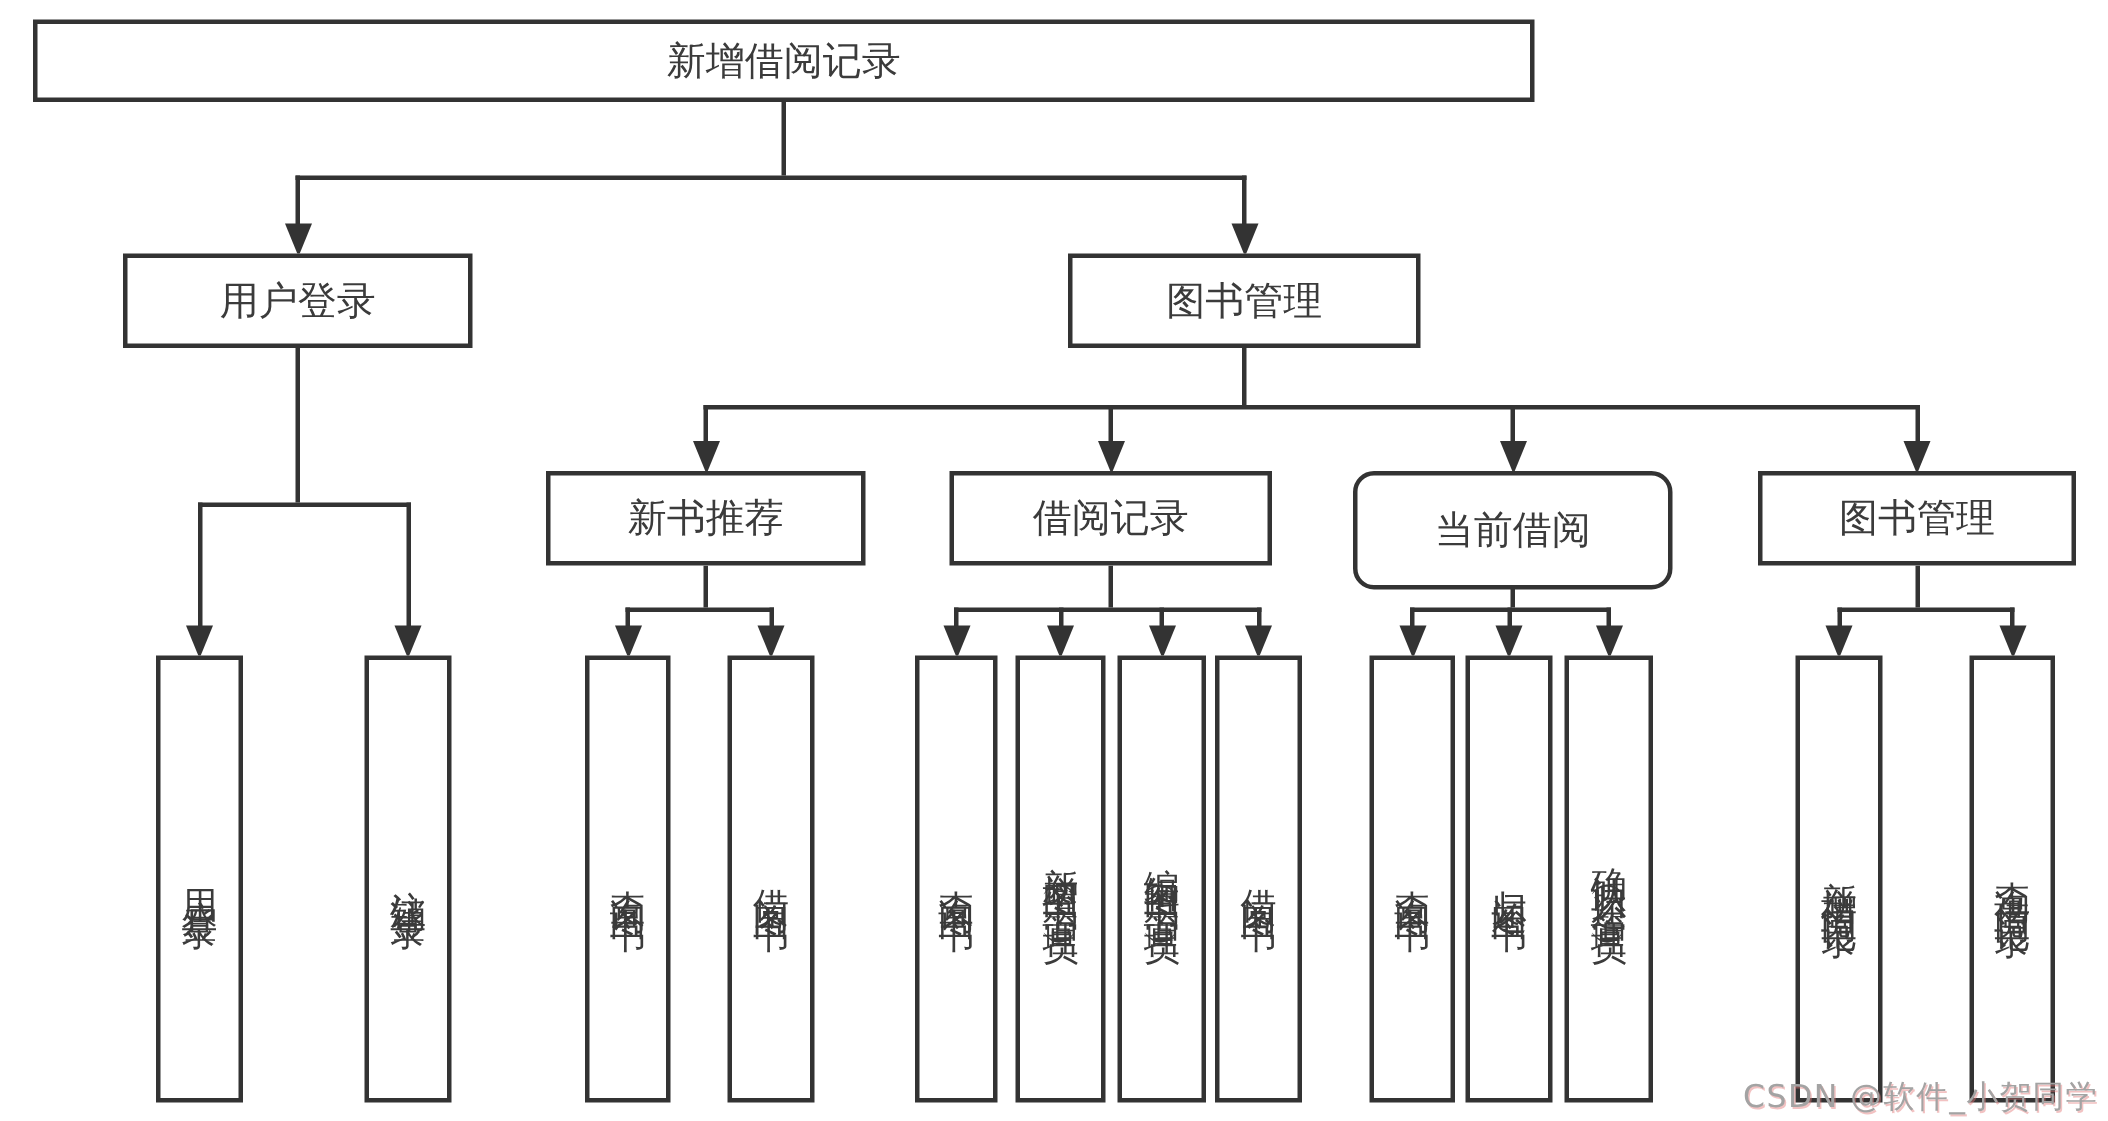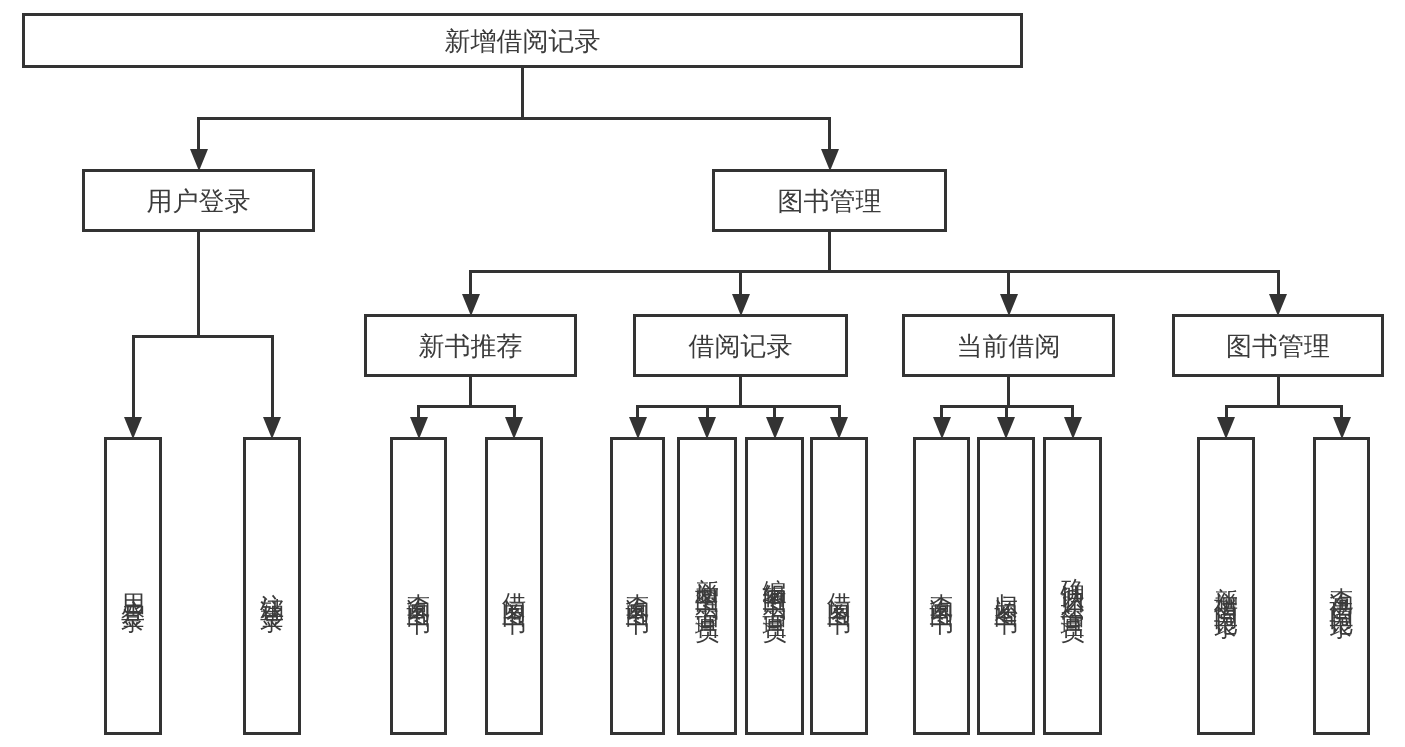--- a/index.html
+++ b/index.html
@@ -61,36 +61,37 @@
     letter-spacing: 1px;
     text-shadow: 1px 1px 0 rgba(226, 120, 120, 0.45);
     z-index: 3;
     white-space: nowrap;
   }
 </style>
 </head>
 <body>
 
 <div id="canvas">
+  <div class="watermark">CSDN @软件_小贺同学</div>
 <div class="box" style="left: 22px; top: 13px; width: 1001px; height: 55px;">
       <span class="lbl">新增借阅记录</span>
     </div>
     <div class="box" style="left: 82px; top: 169px; width: 233px; height: 63px;">
       <span class="lbl">用户登录</span>
     </div>
     <div class="box" style="left: 712px; top: 169px; width: 235px; height: 63px;">
       <span class="lbl">图书管理</span>
     </div>
     <div class="box" style="left: 364px; top: 314px; width: 213px; height: 63px;">
       <span class="lbl">新书推荐</span>
     </div>
     <div class="box" style="left: 633px; top: 314px; width: 215px; height: 63px;">
       <span class="lbl">借阅记录</span>
     </div>
-    <div class="box" style="left: 902px; top: 314px; width: 213px; height: 63px;">
+    <div class="box" style="left: 902px; top: 314px; width: 213px; height: 79px; border-radius: 14px;">
       <span class="lbl">当前借阅</span>
     </div>
     <div class="box" style="left: 1172px; top: 314px; width: 212px; height: 63px;">
       <span class="lbl">图书管理</span>
     </div>
     <div class="box vbox" style="left: 104px; top: 437px; width: 58px; height: 298px;">
       <span class="lbl">用户登录</span>
     </div>
     <div class="box vbox" style="left: 243px; top: 437px; width: 58px; height: 298px;">
       <span class="lbl">注销登录</span>

